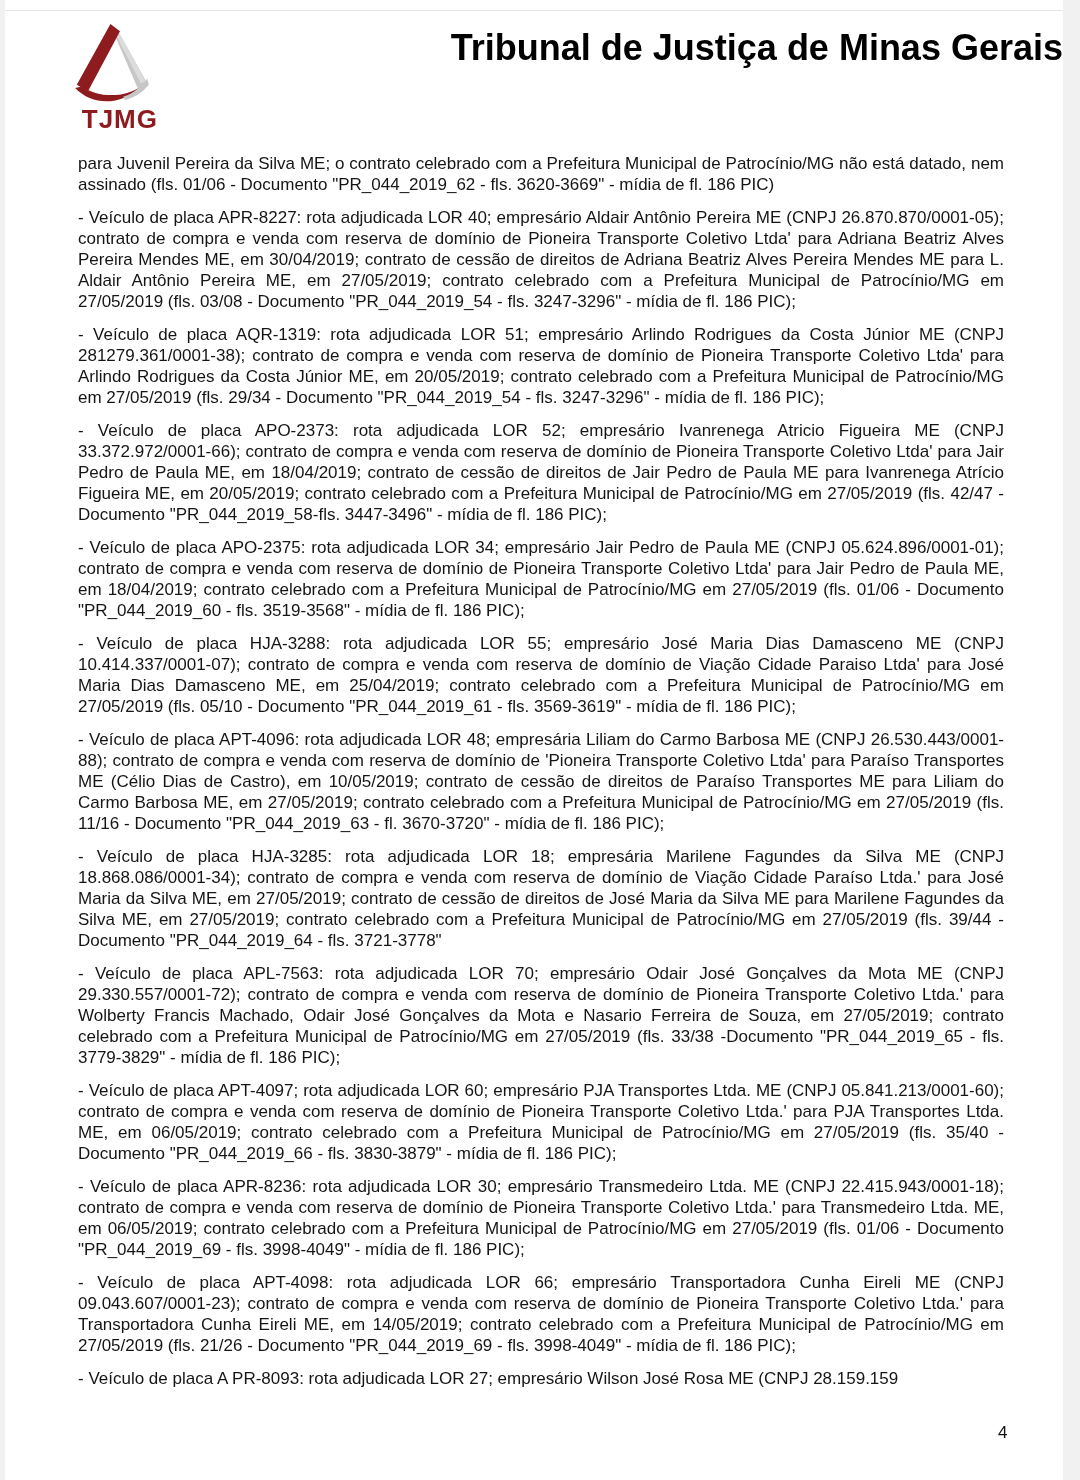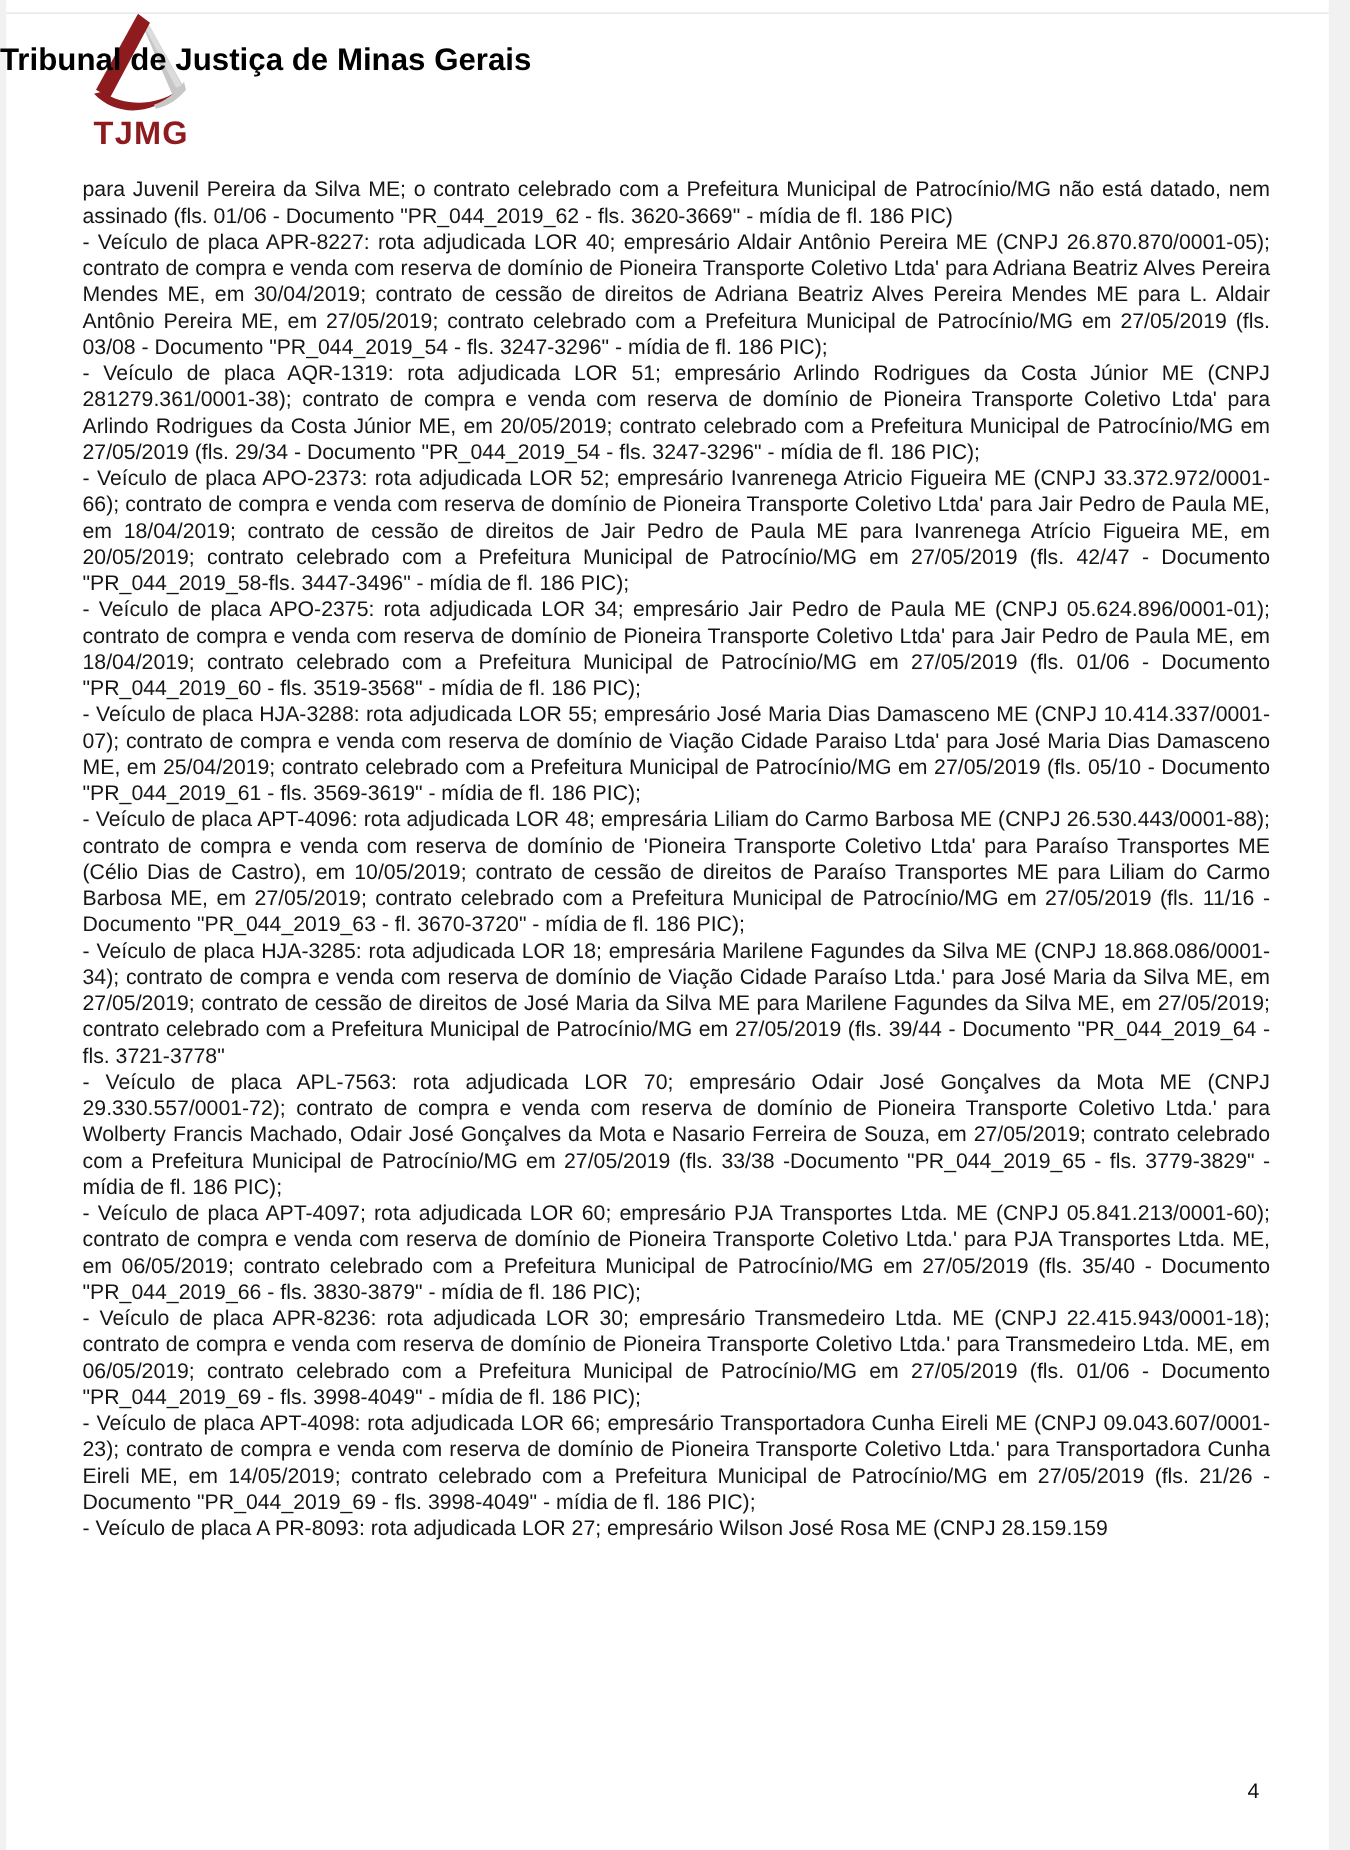--- a/index.html
+++ b/index.html
@@ -21,47 +21,47 @@
     color:var(--text-color);
   }
   .edge{position:absolute;top:0;bottom:0;background:var(--edge-gray);}
   .edge.left{left:0;width:5px;}
   .edge.right{right:0;width:17px;}
   .header-divider{
     position:absolute;left:5px;right:17px;top:10px;height:1px;
     background:var(--divider-gray);
   }
   .logo{
-    position:absolute;left:68px;top:11px;width:90px;
-    text-align:center;
+    position:absolute;left:68px;top:24px;width:90px;
+    text-align:right;
   }
   .logo svg{display:block;margin-left:2px;}
   .logo-red{fill:var(--brand-red);}
   .logo-gray{fill:var(--logo-gray);}
   .logo-gray-light{fill:var(--logo-gray-light);}
   .logo-text{
     margin-top:2px;
     font-size:26px;font-weight:bold;
     letter-spacing:1px;
     color:var(--brand-red);
     line-height:1;
   }
   .doc-title{
     position:absolute;left:0;right:17px;top:33px;
-    text-align:left;
-    font-size:25px;font-weight:bold;
+    text-align:right;
+    font-size:36px;font-weight:bold;
     color:#000;
     line-height:30px;
     margin:0;
   }
   .doc-body{
     position:absolute;left:66px;top:141px;width:950px;
   }
   .doc-body p{
-    margin:0;padding:0;
+    margin:12px;padding:0;
     font-size:17px;
     line-height:21px;
     text-align:justify;
     color:var(--text-color);
   }
   .page-number{
     position:absolute;left:998px;top:1423px;
     font-size:17px;color:#111;
   }
 </style>

